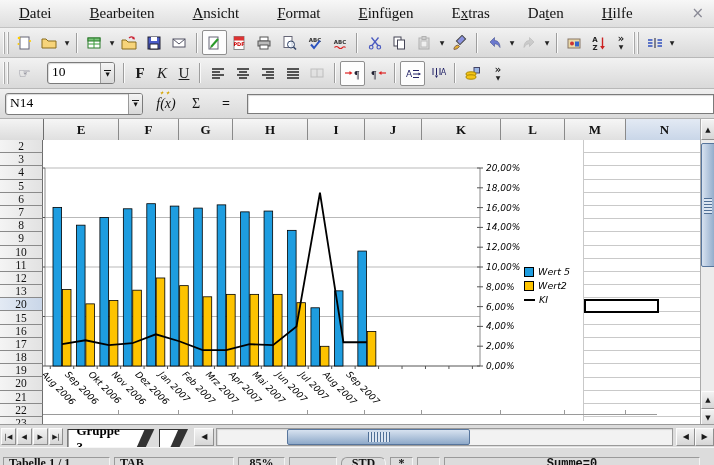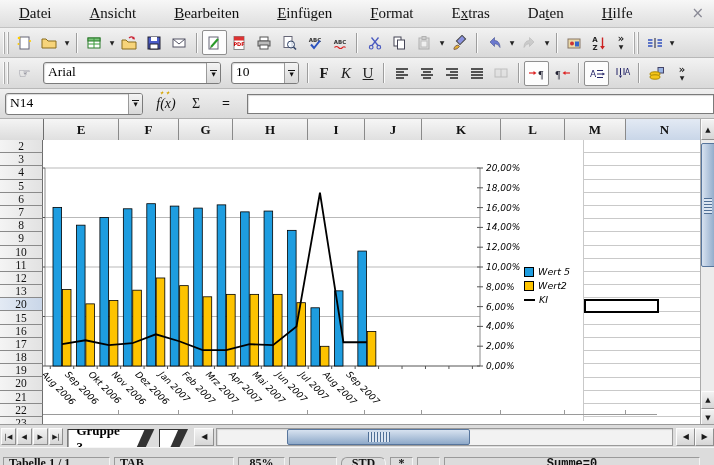--- a/index.html
+++ b/index.html
@@ -130,24 +130,24 @@
   svg text{user-select:none;}
 </style>
 </head>
 <body>
 
 <div id="app">
 
   <div id="menubar" class="abs">
     <div id="menu-items">
         <span class="menu-item"><span></span><u>D</u><span>atei</span></span>
+        <span class="menu-item"><span></span><u>B</u><span>earbeiten</span></span>
         <span class="menu-item"><span></span><u>A</u><span>nsicht</span></span>
-        <span class="menu-item"><span></span><u>B</u><span>earbeiten</span></span>
+        <span class="menu-item"><span></span><u>F</u><span>ormat</span></span>
         <span class="menu-item"><span></span><u>E</u><span>infügen</span></span>
-        <span class="menu-item"><span></span><u>F</u><span>ormat</span></span>
         <span class="menu-item"><span>E</span><u>x</u><span>tras</span></span>
         <span class="menu-item"><span>Da</span><u>t</u><span>en</span></span>
         <span class="menu-item"><span></span><u>H</u><span>ilfe</span></span>
       </div>
   </div>
   <div id="win-close" class="abs">×</div>
 
   <div id="toolbar1" class="abs tbar">
     <span class="grip"></span>
     <span class="tbi">
@@ -308,24 +308,20 @@
           <line x1="11.5" y1="8" x2="16" y2="8" stroke="#2244bb" stroke-width="1.4"></line>
           <line x1="11.5" y1="11" x2="16" y2="11" stroke="#2244bb" stroke-width="1.4"></line>
         </svg>
     </span>
     <span class="dd">▼</span>
   </div>
 
   <div id="toolbar2" class="abs tbar">
     <span class="grip"></span>
     <span class="tbi" style="font-family:'DejaVu Sans',sans-serif;font-size:14px;color:#667;">☞</span>
-    <span class="combo" style="width:176px;margin-left:6px;">
-      <span class="val">Arial</span>
-      <span class="spin"></span>
-    </span>
     <span class="combo" style="width:66px;margin-left:10px;">
       <span class="val">10</span>
       <span class="spin"></span>
     </span>
     <span class="tsep" style="margin-left:8px;"></span>
     <span class="fmt-letter" style="font-weight:bold;">F</span>
     <span class="fmt-letter" style="font-style:italic;">K</span>
     <span class="fmt-letter" style="text-decoration:underline;">U</span>
     <span class="tsep"></span>
     <span class="tbi">

